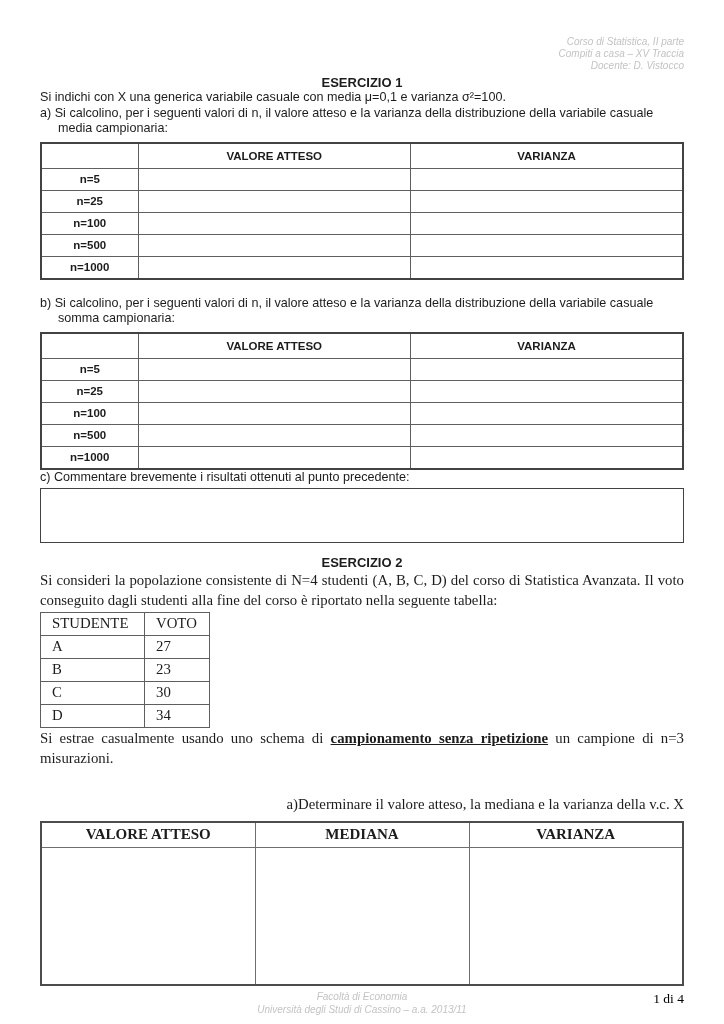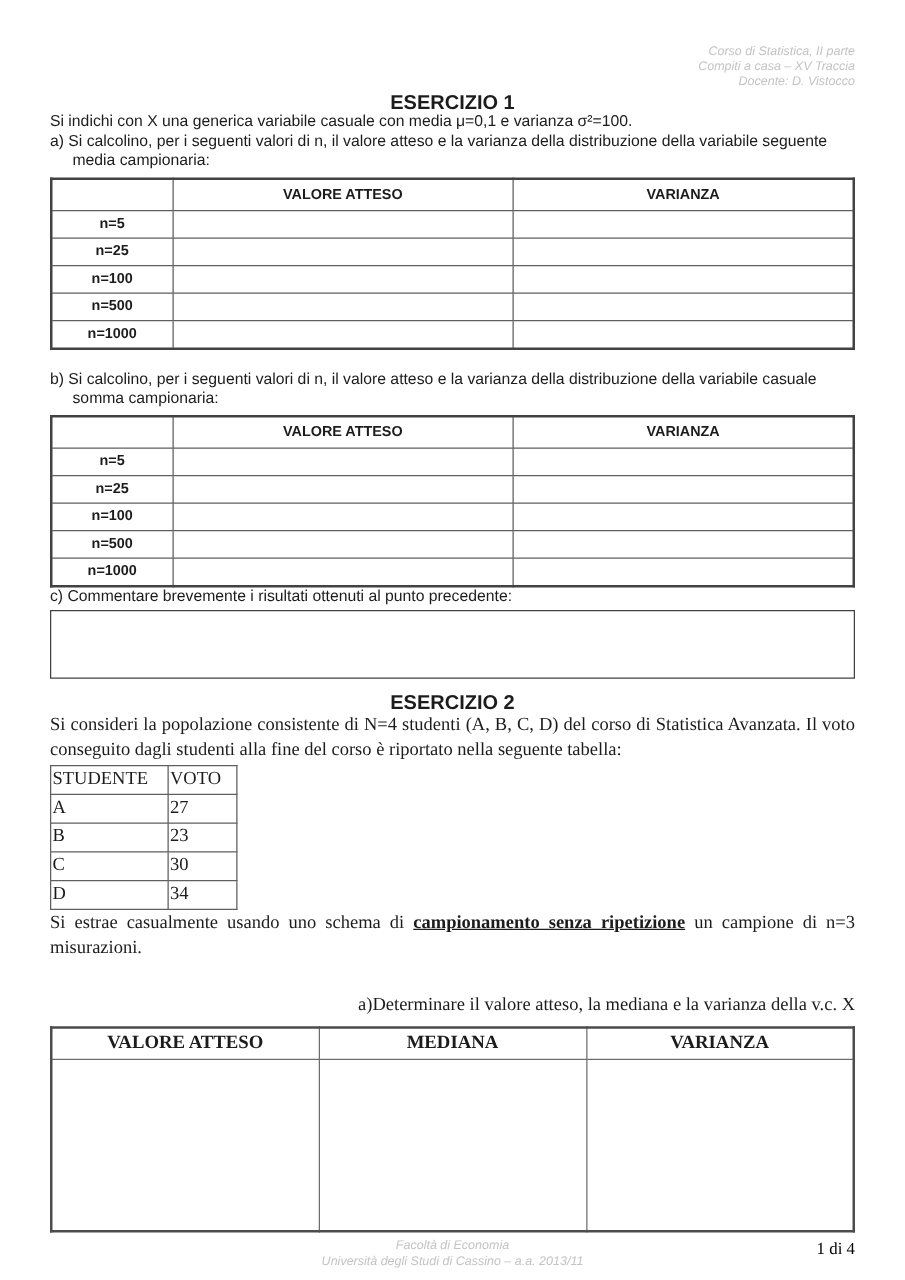--- a/index.html
+++ b/index.html
@@ -10,38 +10,38 @@
     box-sizing:border-box;
     padding:36px 40px 0 40px;
     font-family:"Liberation Sans", sans-serif;
     color:#1c1c1c;
     overflow:hidden;
     border-radius:17px;
   }
   
   .meta { text-align:right; font-size:10px; font-style:italic; color:#c3c3c3; line-height:12px; }
   
-  .h-ex { text-align:center; font-weight:bold; font-size:16px; margin:3px 0 0 0; line-height:15px; }
+  .h-ex { text-align:center; font-weight:bold; font-size:13px; margin:3px 0 0 0; line-height:15px; }
   .p-sans { font-size:12.6px; line-height:15.6px; margin:0; }
   .hang { padding-left:18px; text-indent:-18px; }
   
   .tbl { width:100%; border-collapse:collapse; table-layout:fixed; border:2px solid #424242; margin-top:5px; }
   .tbl th, .tbl td { border:1px solid #5f5f5f; padding:0; }
   .tbl .c-label { width:97px; }
   .tbl thead th { height:24px; font-size:11.5px; font-weight:bold; text-align:center; }
   .tbl tbody th { height:21px; font-size:11.5px; font-weight:bold; text-align:center; }
   .tbl tbody td { height:21px; }
   .mt16 { margin-top:16px; }
   .mt14 { margin-top:0; }
   .comment-box { border:1px solid #424242; height:53px; margin-top:2px; }
   .p-serif { font-family:"Liberation Serif", serif; font-size:14.8px; line-height:20px; margin:0; text-align:justify; }
   .h-ex2 { margin-top:12px; }
   .emph { font-weight:bold; text-decoration:underline; }
   .students { border-collapse:collapse; border:1px solid #424242; font-family:"Liberation Serif", serif; font-size:14.8px; margin-top:2px; }
-  .students th, .students td { border:1px solid #5f5f5f; text-align:left; font-weight:normal; padding:1px 4px 1px 1px; height:20px; vertical-align:middle; }
+  .students th, .students td { border:1px solid #5f5f5f; text-align:left; font-weight:normal; padding:1px 4px 1px 11px; height:20px; vertical-align:middle; }
   .students .c-stud { width:88px; }
   .students .c-voto { width:49px; }
   .results { width:100%; border-collapse:collapse; table-layout:fixed; border:2px solid #4c4c4c; font-family:"Liberation Serif", serif; margin-top:7px; }
   .results th, .results td { border:1px solid #6e6e6e; padding:0; }
   .results thead th { height:24px; font-size:15px; font-weight:bold; text-align:center; }
   .results tbody td { height:136px; }
   
   .footer { position:relative; margin-top:4px; }
   .footer-center { text-align:center; font-size:10px; font-style:italic; color:#c3c3c3; line-height:13px; }
   .page-num { position:absolute; right:0; top:1px; font-family:"Liberation Serif", serif; font-style:normal; font-size:13.5px; color:#000; }
@@ -52,21 +52,21 @@
 <div class="page">
 
   <div class="meta">
     <div>Corso di Statistica, II parte</div>
     <div>Compiti a casa – XV Traccia</div>
     <div>Docente: D. Vistocco</div>
   </div>
 
   <div class="h-ex">ESERCIZIO 1</div>
   <p class="p-sans">Si indichi con X una generica variabile casuale con media μ=0,1 e varianza σ²=100.</p>
-  <p class="p-sans hang">a) Si calcolino, per i seguenti valori di n, il valore atteso e la varianza della distribuzione della variabile seguente media campionaria:</p>
+  <p class="p-sans hang">a) Si calcolino, per i seguenti valori di n, il valore atteso e la varianza della distribuzione della variabile casuale media campionaria:</p>
 
   <table class="tbl">
     <colgroup>
         <col class="c-label">
         <col>
         <col>
       </colgroup>
     <thead>
       <tr>
         <th></th>

